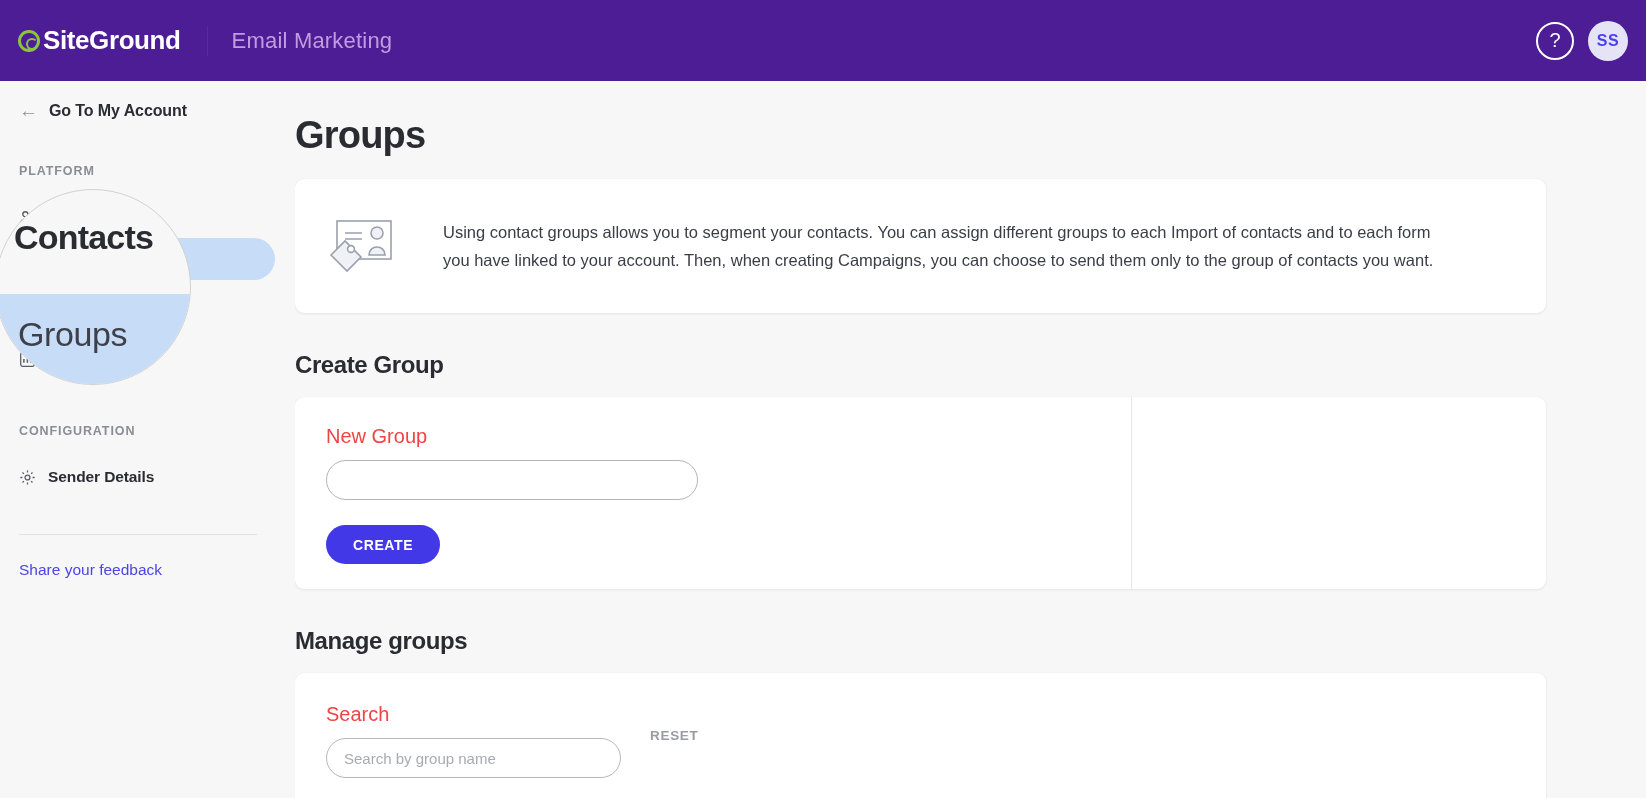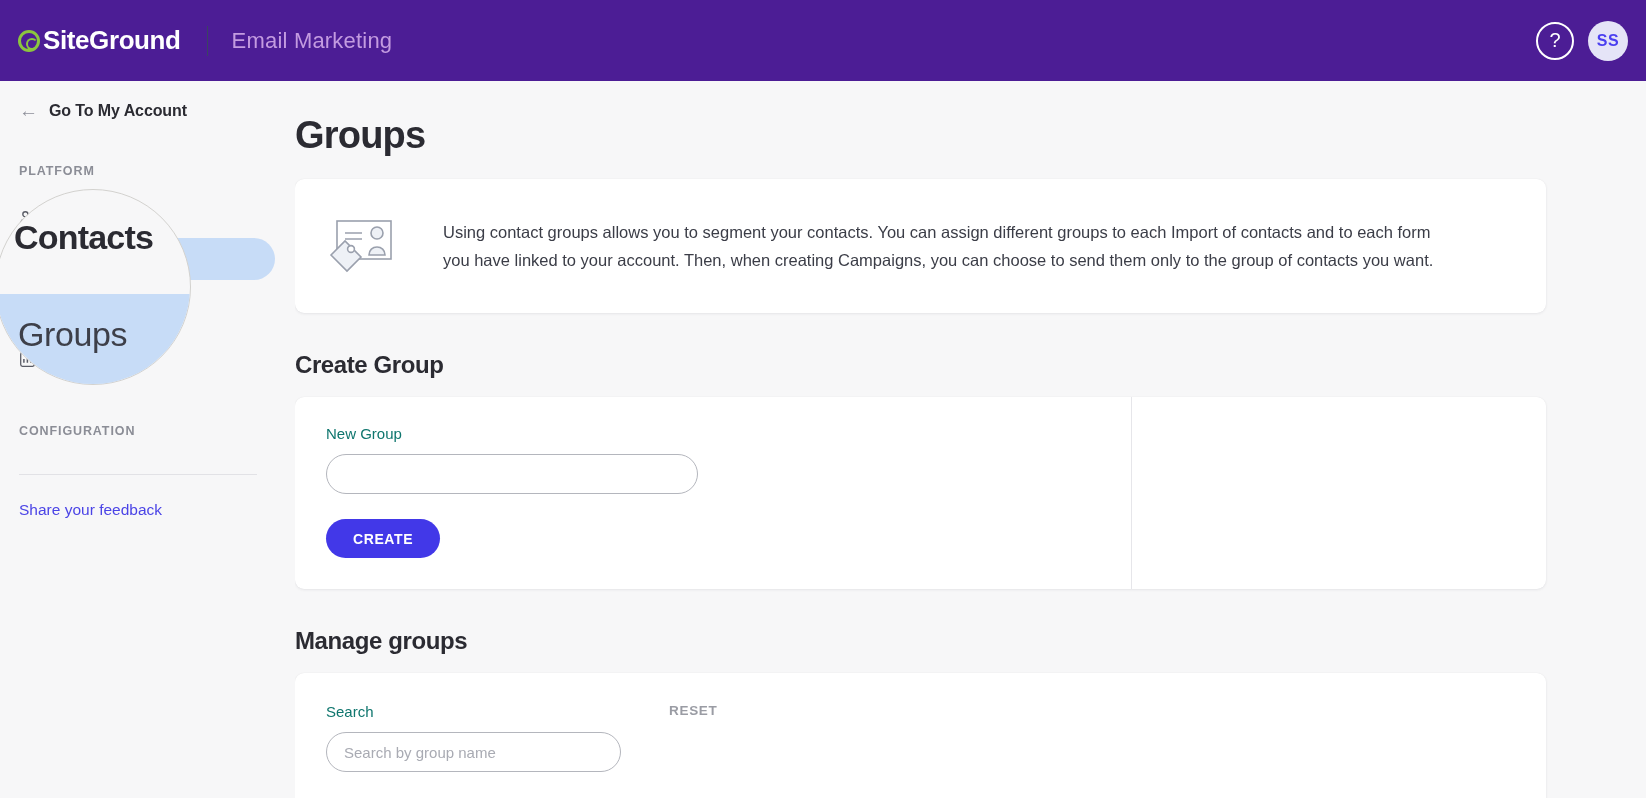--- a/index.html
+++ b/index.html
@@ -145,21 +145,21 @@
   .sec-heading {
     font-size: 24px; font-weight: 700; color: #2b2b32;
     letter-spacing: -0.4px; margin: 38px 0 0 0;
   }
 
   .create-card {
     margin-top: 18px; width: 1251px; height: 192px;
     display: flex;
   }
   .create-left { flex: 0 0 836px; padding: 28px 0 0 31px; }
-  .field-label { font-size: 15px; color: #0f766e; margin-bottom: 12px; }
+  .field-label { font-size: 20px; color: #ef4444; margin-bottom: 12px; }
   .text-input {
     width: 372px; height: 40px;
     border: 1px solid #b4b6bd; border-radius: 20px;
     background: #ffffff; padding: 0 17px;
     font-family: "Liberation Sans", sans-serif; font-size: 15px; color: #2b2b32;
     outline: none;
   }
   .text-input::placeholder { color: #a9abb3; }
   .create-btn {
     margin-top: 25px;
@@ -177,21 +177,21 @@
   .hint-title {
     font-size: 15.5px; font-weight: 700; color: #2b2b32;
     letter-spacing: 0.1px; margin-bottom: 13px;
   }
   .hint-body { font-size: 15.5px; line-height: 1.68; color: #3b3d47; }
 
   .manage-card {
     margin-top: 18px; width: 1251px; height: 170px;
     padding: 30px 0 0 31px;
   }
-  .search-row { display: flex; align-items: flex-start; gap: 48px; }
+  .search-row { display: flex; align-items: center; gap: 29px; }
   .search-input { width: 295px; }
   .reset-btn {
     background: none; border: none; padding: 0 0 11px 0;
     font-family: "Liberation Sans", sans-serif;
     font-size: 13.5px; font-weight: 700; letter-spacing: 0.7px;
     color: #9a9ca4; cursor: pointer;
   }
 </style>
 </head>
 <body>
@@ -247,20 +247,27 @@
   <div class="nav-item nav-gap-analytics">
     <svg class="nav-icon" viewBox="0 0 16 16" fill="none" stroke="currentColor" stroke-width="1.2">
       <rect x="1.6" y="1.6" width="12.8" height="12.8" rx="1.6"></rect>
       <path d="M4.6 11V7.6M7.9 11V4.9M11.2 11V9" stroke-width="1.4"></path>
     </svg>
     <span class="nav-label">Analytics</span>
   </div>
 
   <div class="section-label sec-config">CONFIGURATION</div>
 
+  <div class="nav-item nav-gap-sender">
+    <svg class="nav-icon" viewBox="0 0 16 16" fill="none" stroke="currentColor" stroke-width="1.2">
+      <circle cx="8" cy="8" r="2.3"></circle>
+      <path d="M8 1.3v1.9M8 12.8v1.9M1.3 8h1.9M12.8 8h1.9M3.3 3.3l1.3 1.3M11.4 11.4l1.3 1.3M12.7 3.3l-1.3 1.3M4.6 11.4l-1.3 1.3"></path>
+    </svg>
+    <span class="nav-label">Sender Details</span>
+  </div>
 
   <div class="side-divider"></div>
   <a class="feedback-link">Share your feedback</a>
 </div>
 
 <div class="lens">
   <div class="lens-band"></div>
   <div class="lens-contacts">Contacts</div>
   <div class="lens-groups">Groups</div>
 </div>

